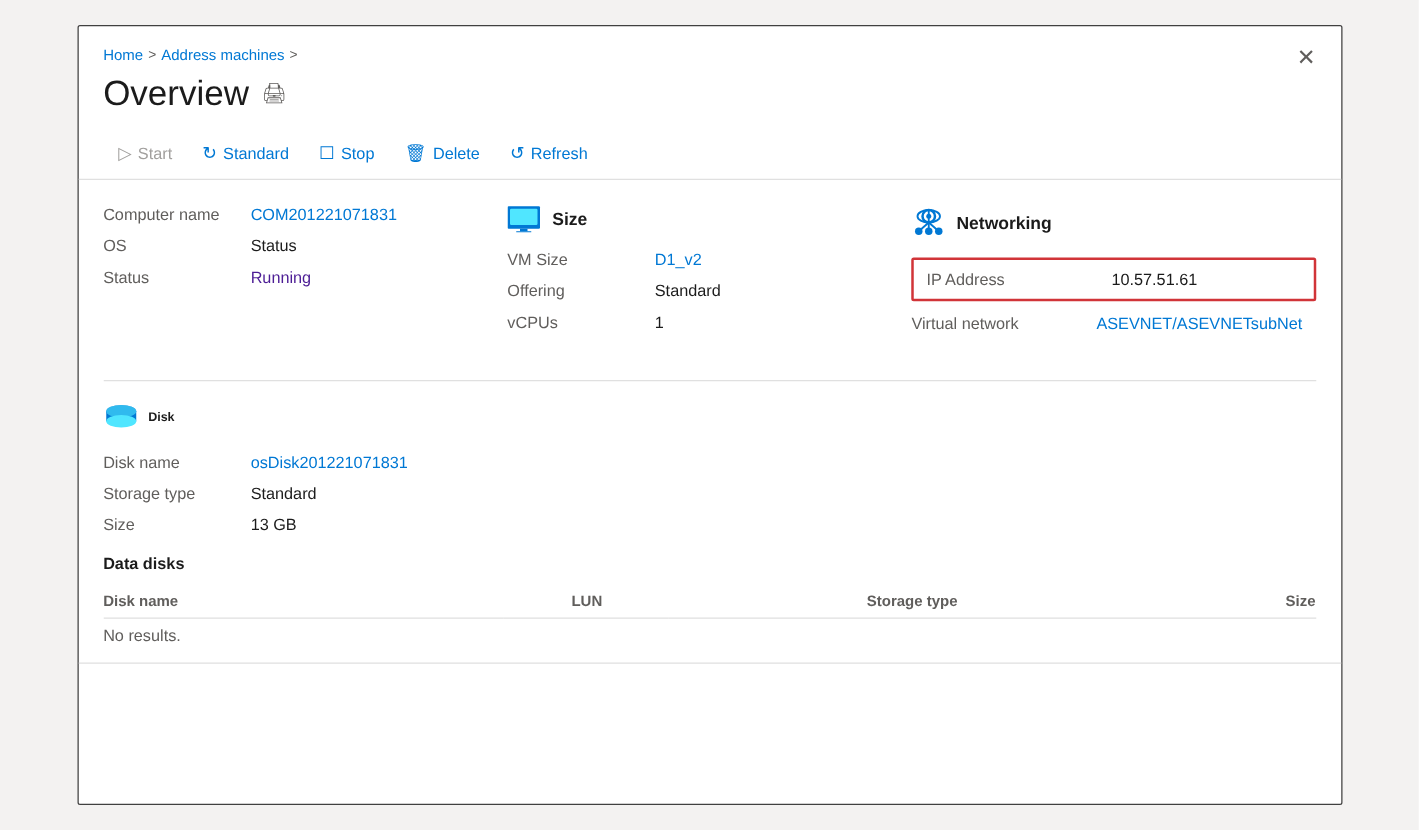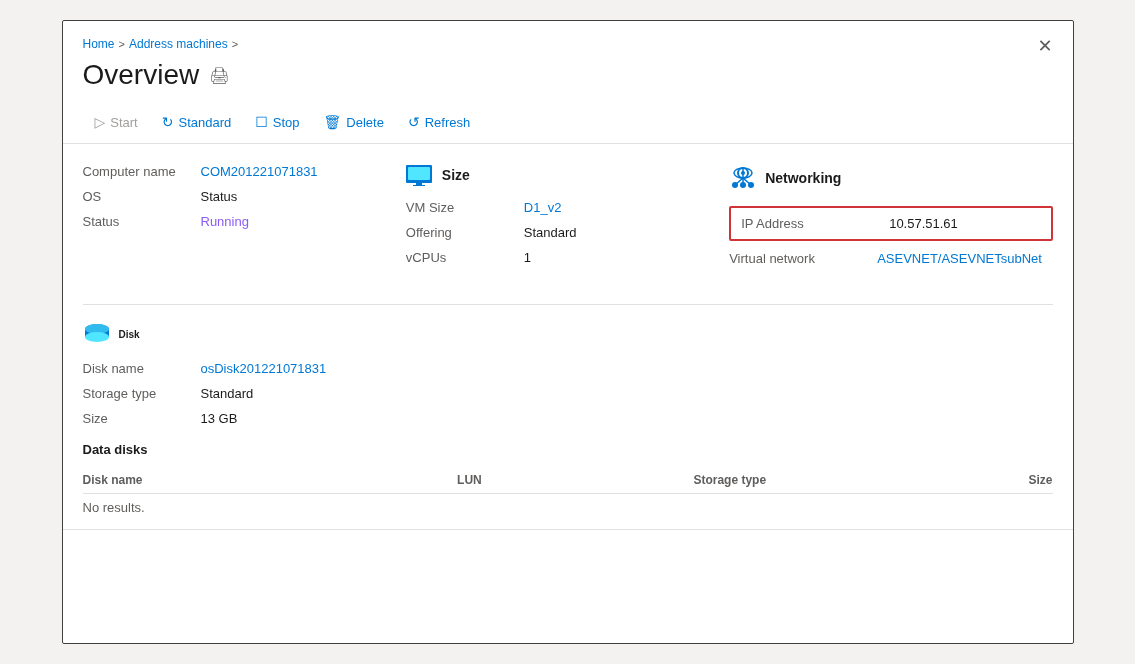--- a/index.html
+++ b/index.html
@@ -142,21 +142,21 @@
     }
     .prop-value {
       color: #1b1b1b;
       font-size: 13px;
     }
     .prop-value.link {
       color: #0078d4;
       cursor: pointer;
       text-decoration: none;
     }
-    .prop-value.running { color: #8b5cf6; }
+    .prop-value.running { color: #4c1d95; }
     .networking-box {
       border: 2px solid #d13438;
       border-radius: 2px;
       padding: 8px 10px;
       margin-bottom: 10px;
     }
     .networking-box .prop-row {
       margin-bottom: 8px;
     }
     .networking-box .prop-row:last-child {

